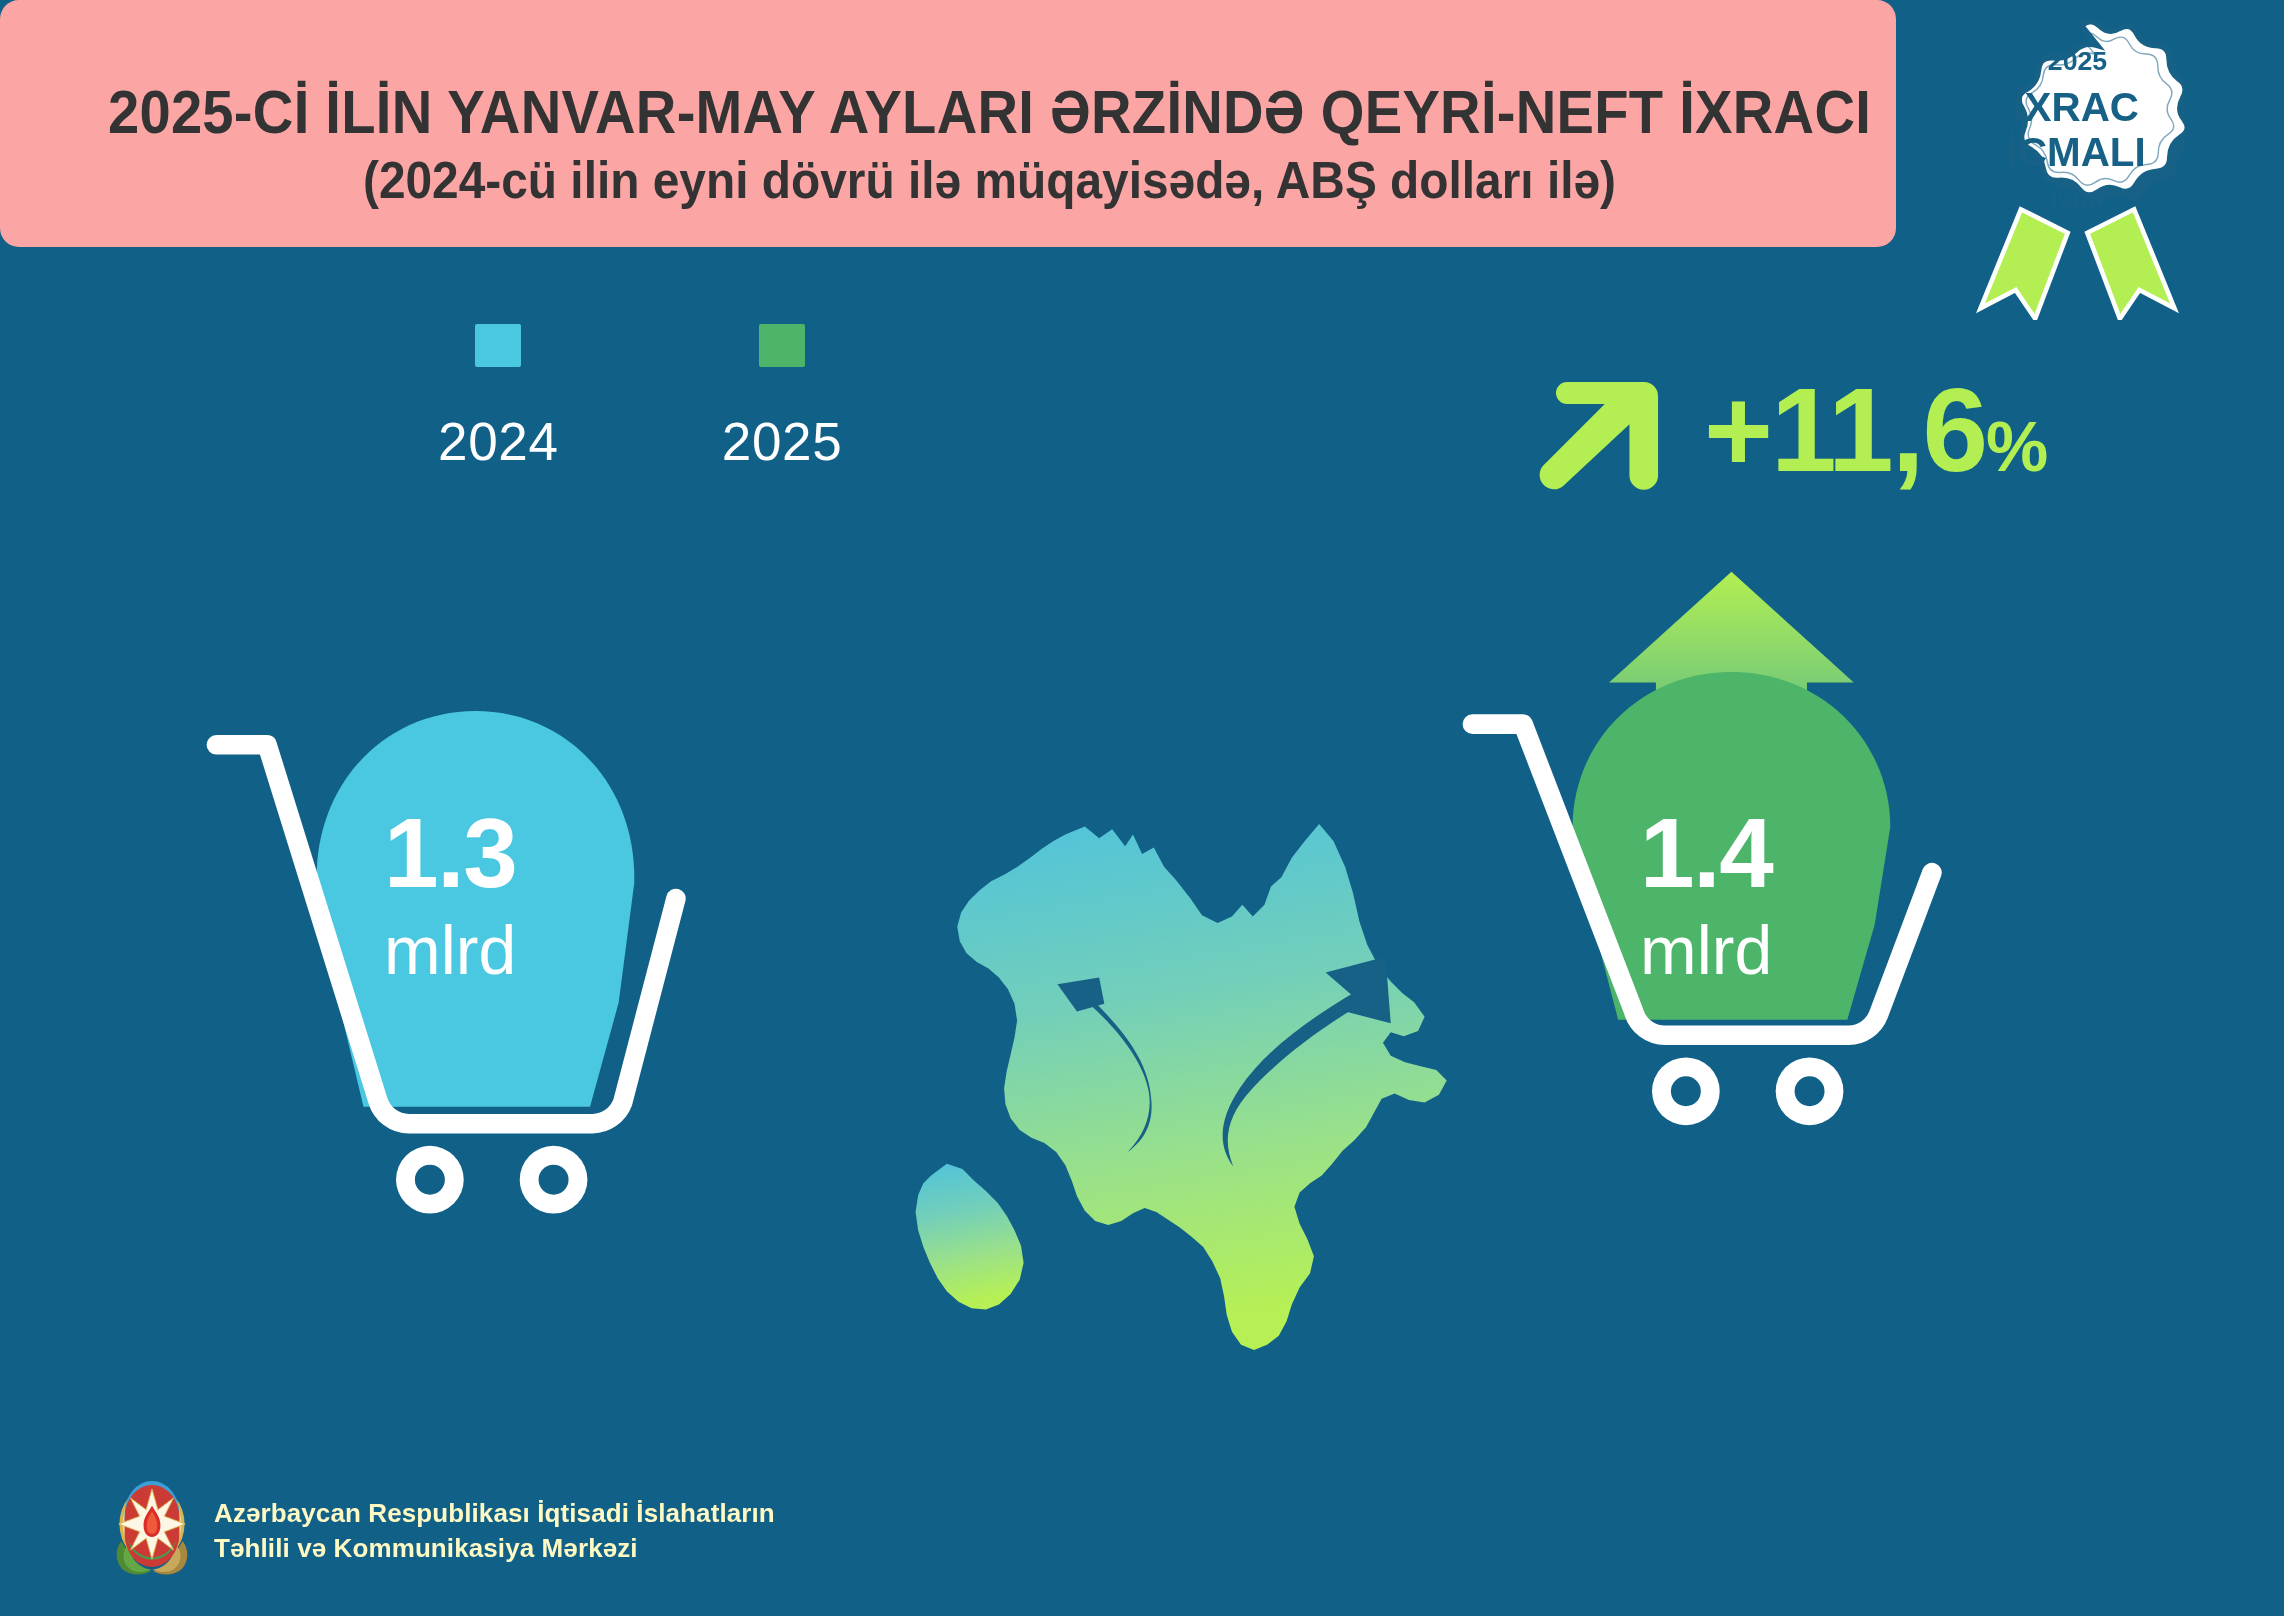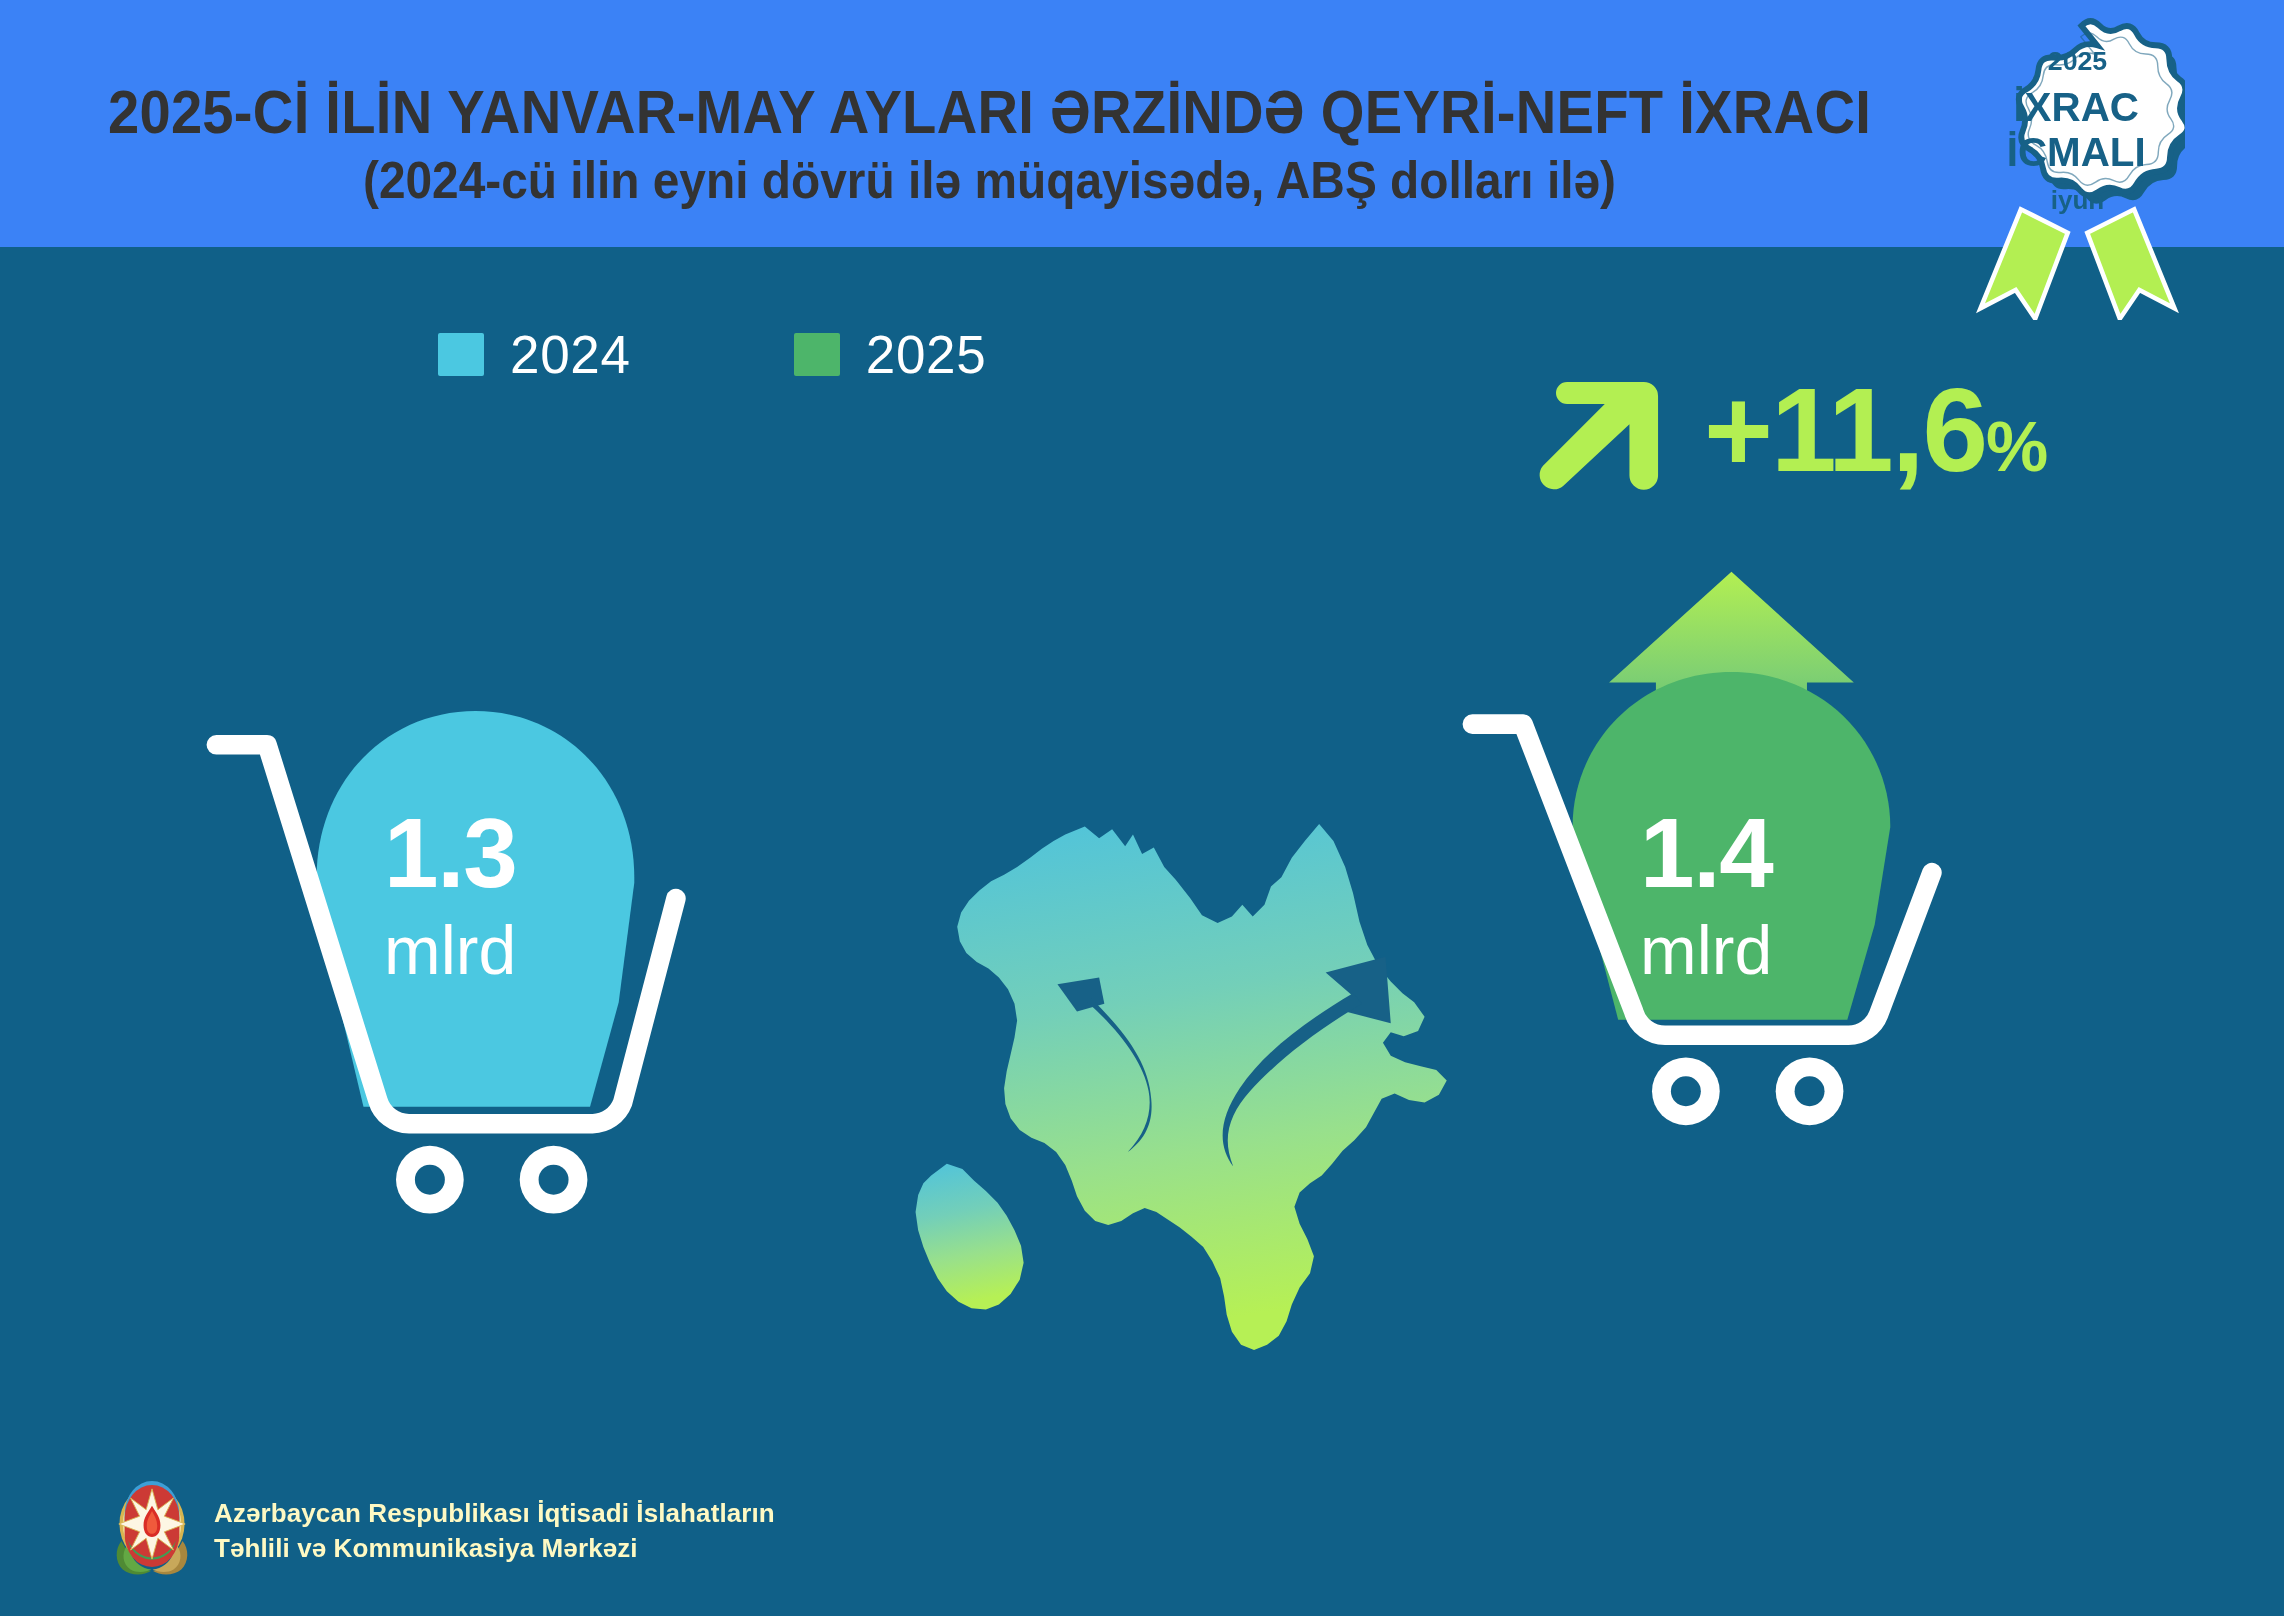--- a/index.html
+++ b/index.html
@@ -14,23 +14,24 @@
     height: 1616px;
     background: #106088;
     overflow: hidden;
     font-family: "Liberation Sans", sans-serif;
   }
 
   
   #header-band {
     position: absolute;
     left: 0; top: 0;
-    width: 2284px;
+    width: 1896px;
     height: 247px;
-    background: #3b82f6;
+    background: #fca5a5;
+    border-radius: 19px;
   }
   #title-block {
     position: absolute;
     left: 0; top: 81px;
     width: 1979px;
     text-align: center;
   }
   #page-title {
     font-size: 61px;
     font-weight: 700;
@@ -73,21 +74,22 @@
     position: absolute;
     left: 438px;
     top: 324px;
     display: flex;
     align-items: center;
     gap: 163px;
   }
   .legend-item {
     display: flex;
     align-items: center;
-    gap: 26px;
+    gap: 44px;
+    flex-direction: column;
   }
   .legend-swatch {
     width: 46px;
     height: 43px;
     border-radius: 2px;
   }
   .legend-label {
     font-size: 53px;
     font-weight: 400;
     color: #ffffff;

